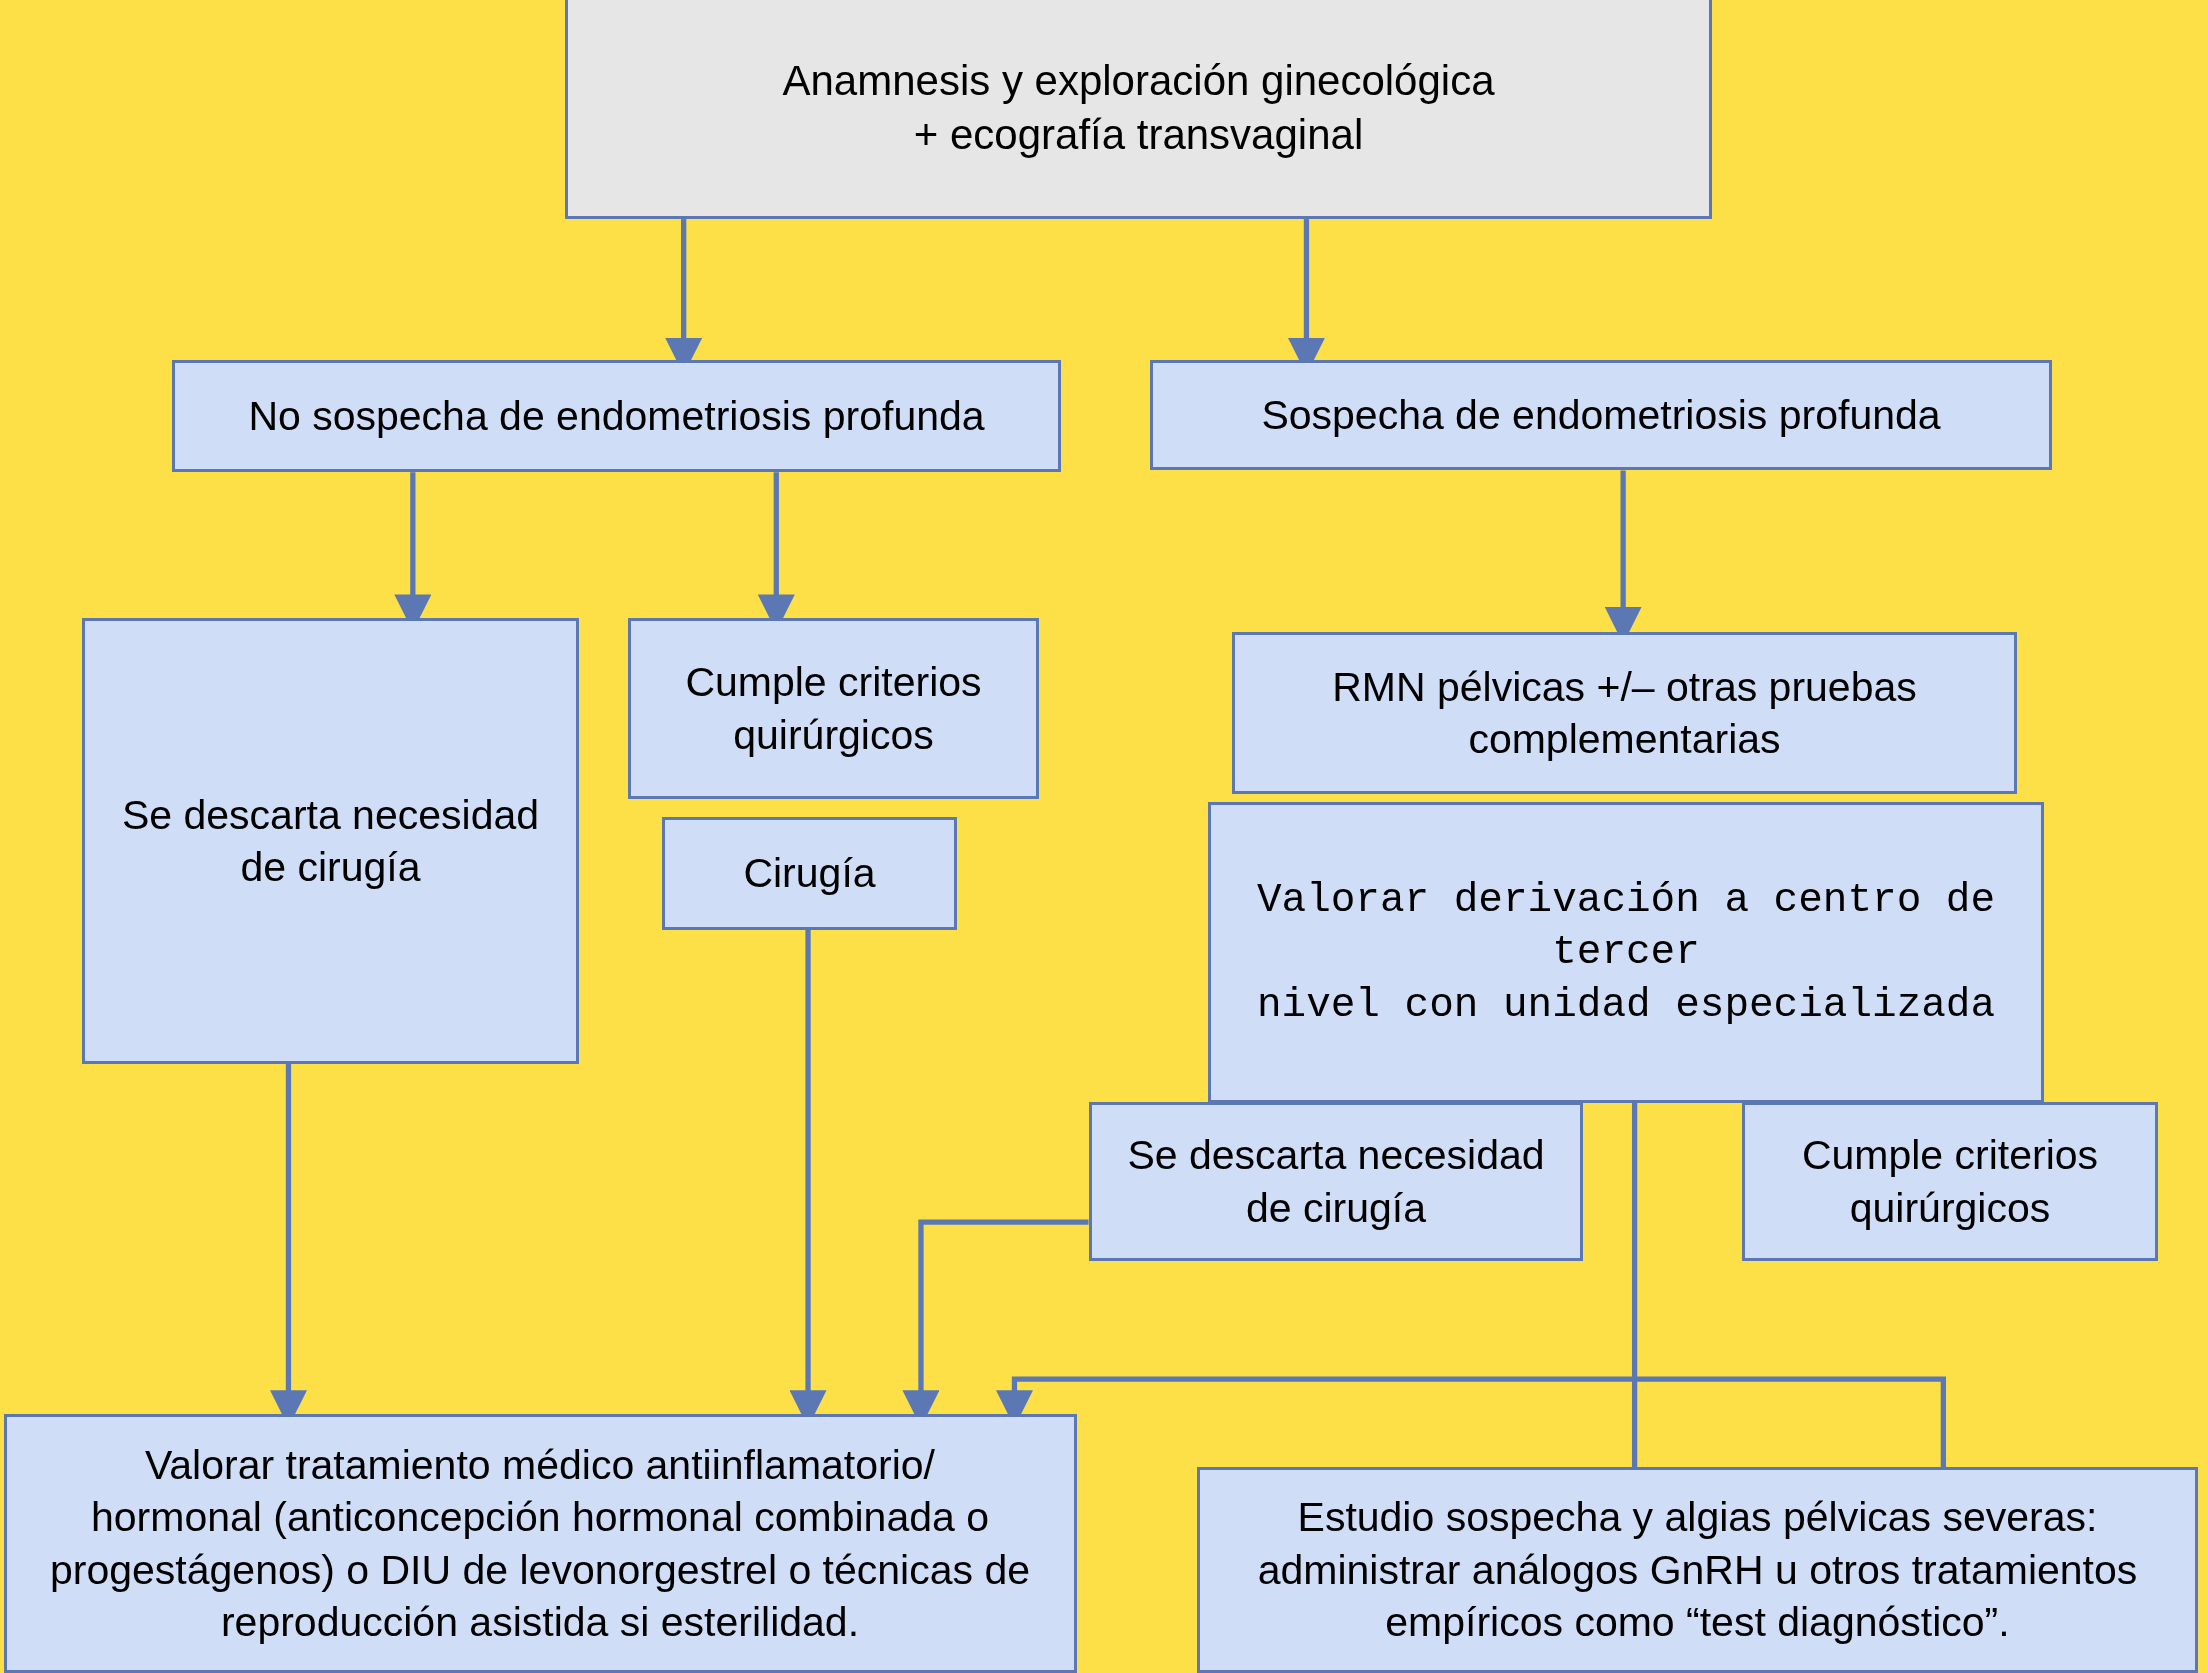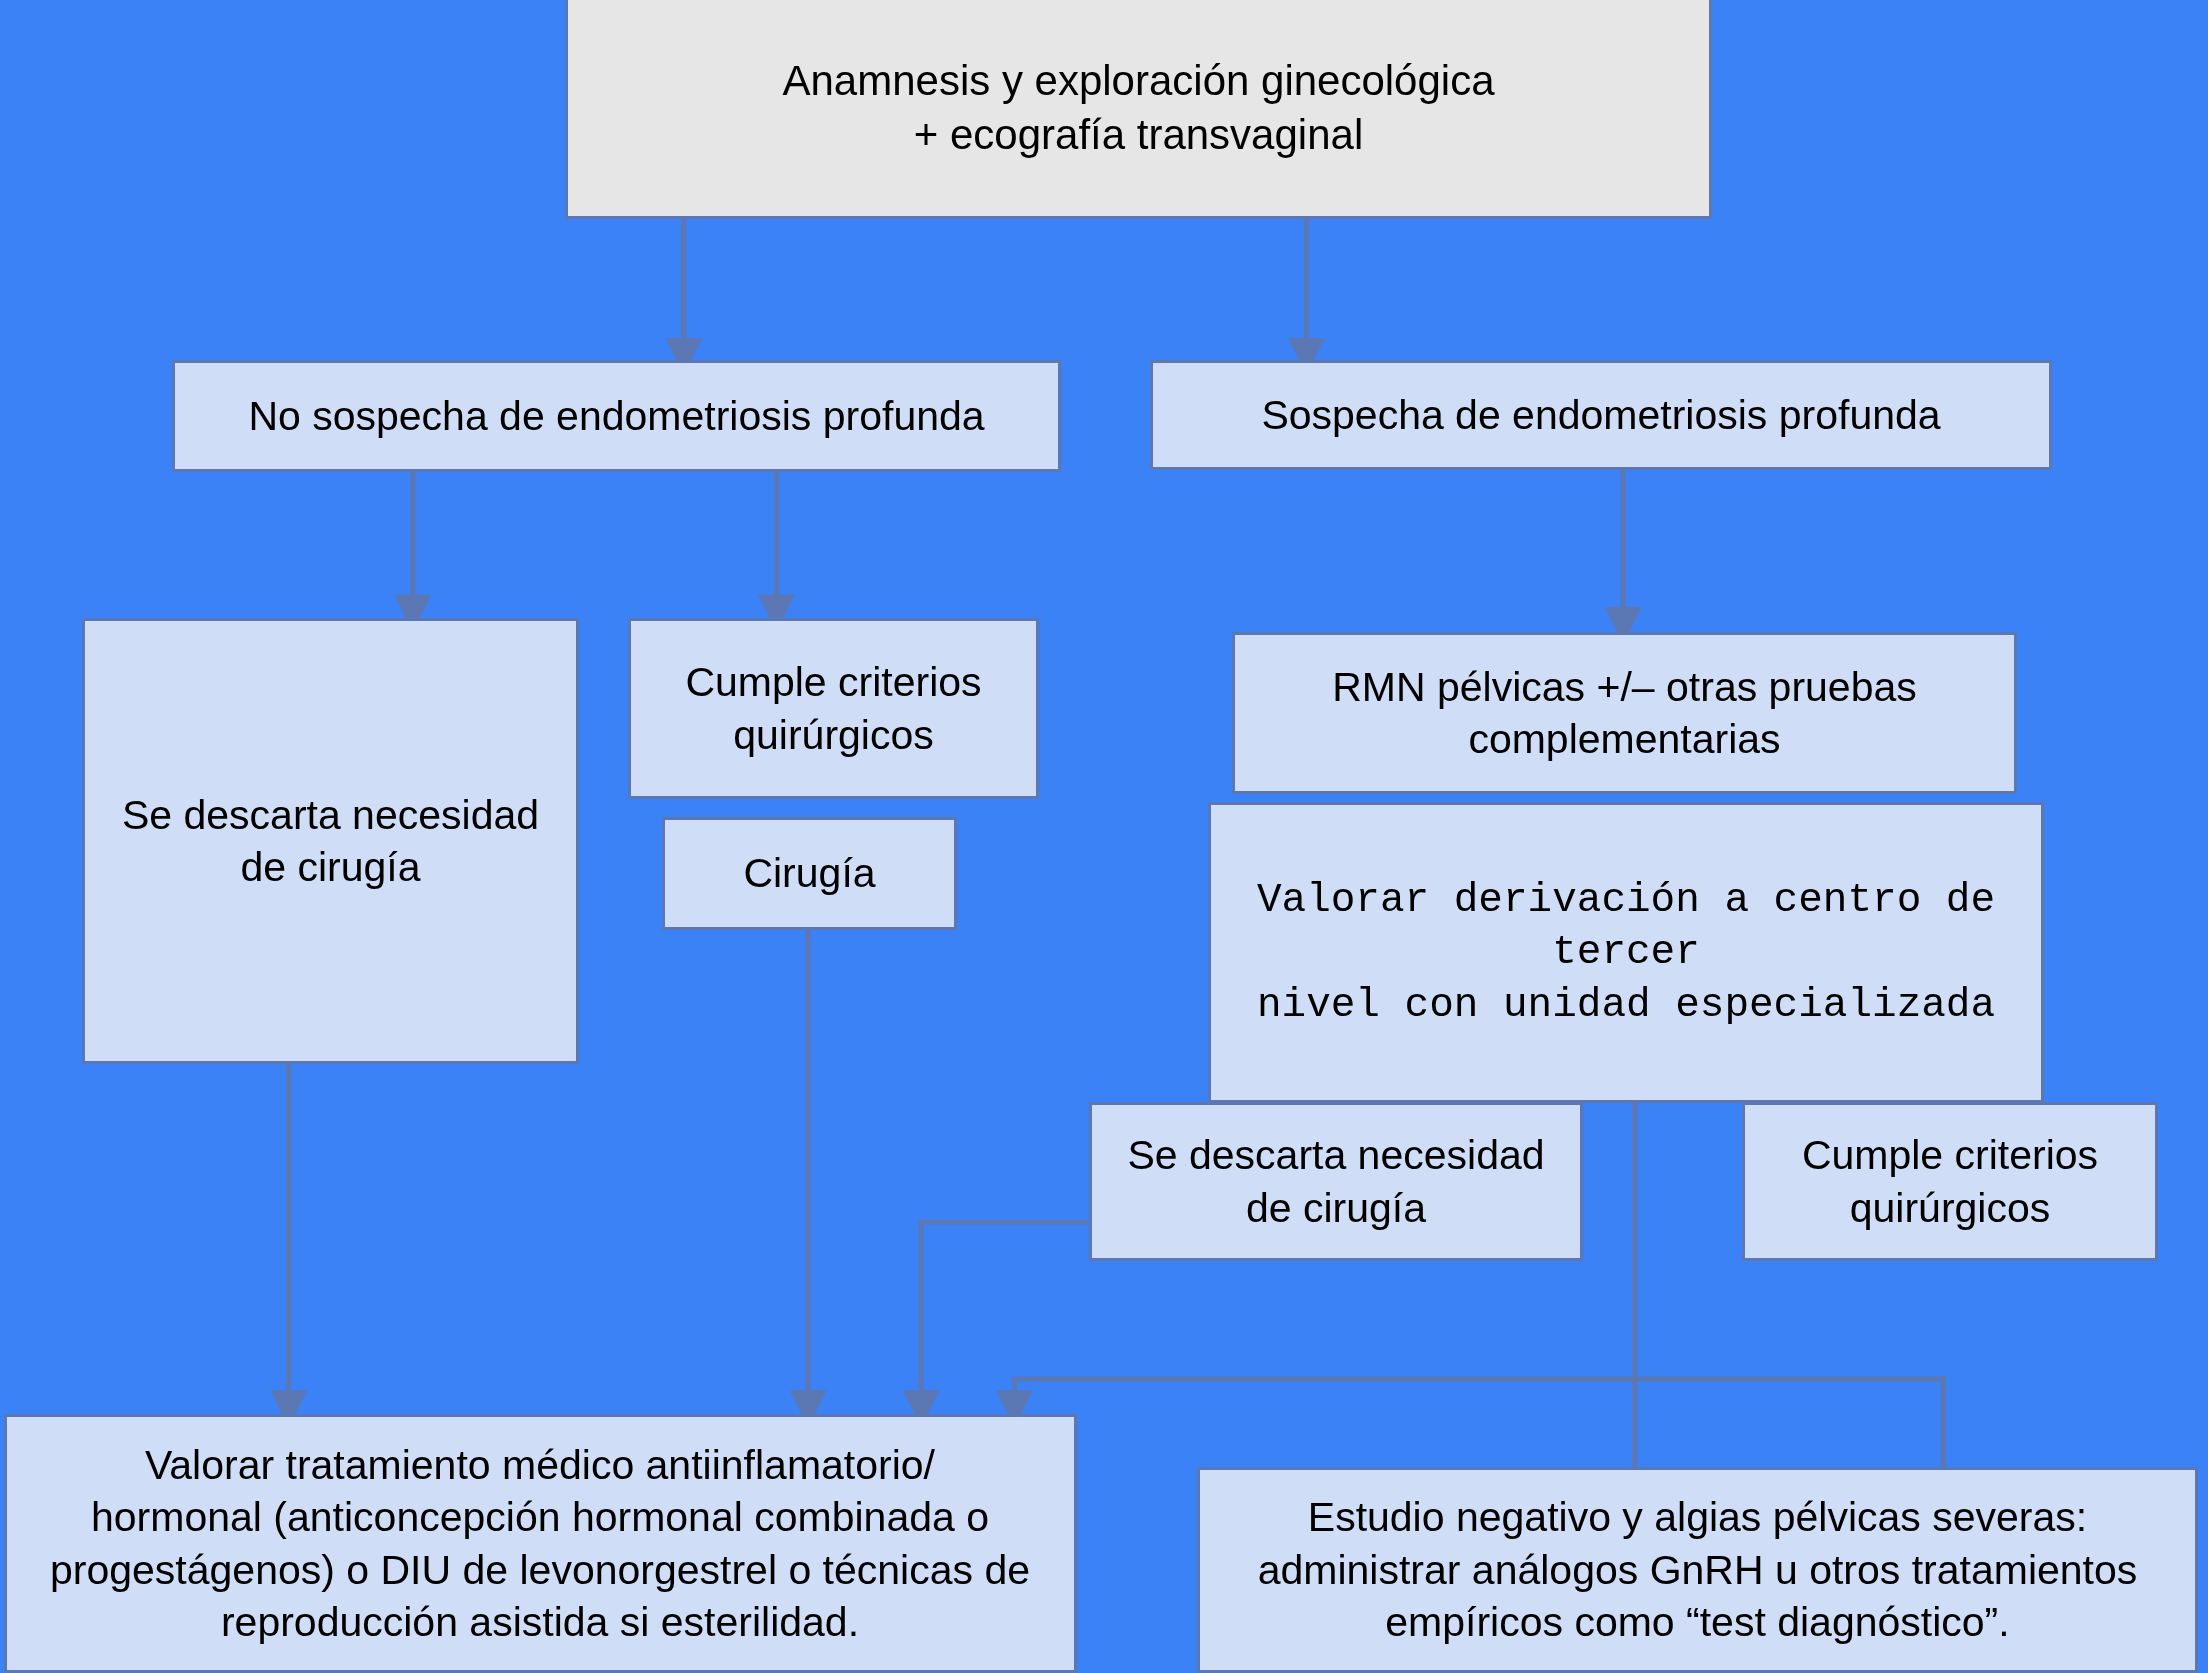--- a/index.html
+++ b/index.html
@@ -8,21 +8,21 @@
     padding: 0;
     background: #ffffff;
   }
   body {
     font-family: "Liberation Sans", sans-serif;
   }
   #canvas {
     position: relative;
     width: 2208px;
     height: 1674px;
-    background: #3b82f6;
+    background: #fde047;
     overflow: hidden;
   }
   .node {
     position: absolute;
     box-sizing: border-box;
     border: 3.5px solid #5b78b5;
     background: #cfddf6;
     color: #000000;
     display: flex;
     align-items: center;
@@ -144,19 +144,19 @@
   </div>
 
   <div class="node" style="left:3.5px; top:1414px; width:1073px; height:259px; font-size:41px;">
     <span>Valorar tratamiento médico antiinflamatorio/
 hormonal (anticoncepción hormonal combinada o
 progestágenos) o DIU de levonorgestrel o técnicas de
 reproducción asistida si esterilidad.</span>
   </div>
 
   <div class="node" style="left:1197px; top:1467px; width:1001px; height:206px;">
-    <span>Estudio negativo y algias pélvicas severas:
+    <span>Estudio sospecha y algias pélvicas severas:
 administrar análogos GnRH u otros tratamientos
 empíricos como “test diagnóstico”.</span>
   </div>
 
 </div>
 
 
 </body></html>

